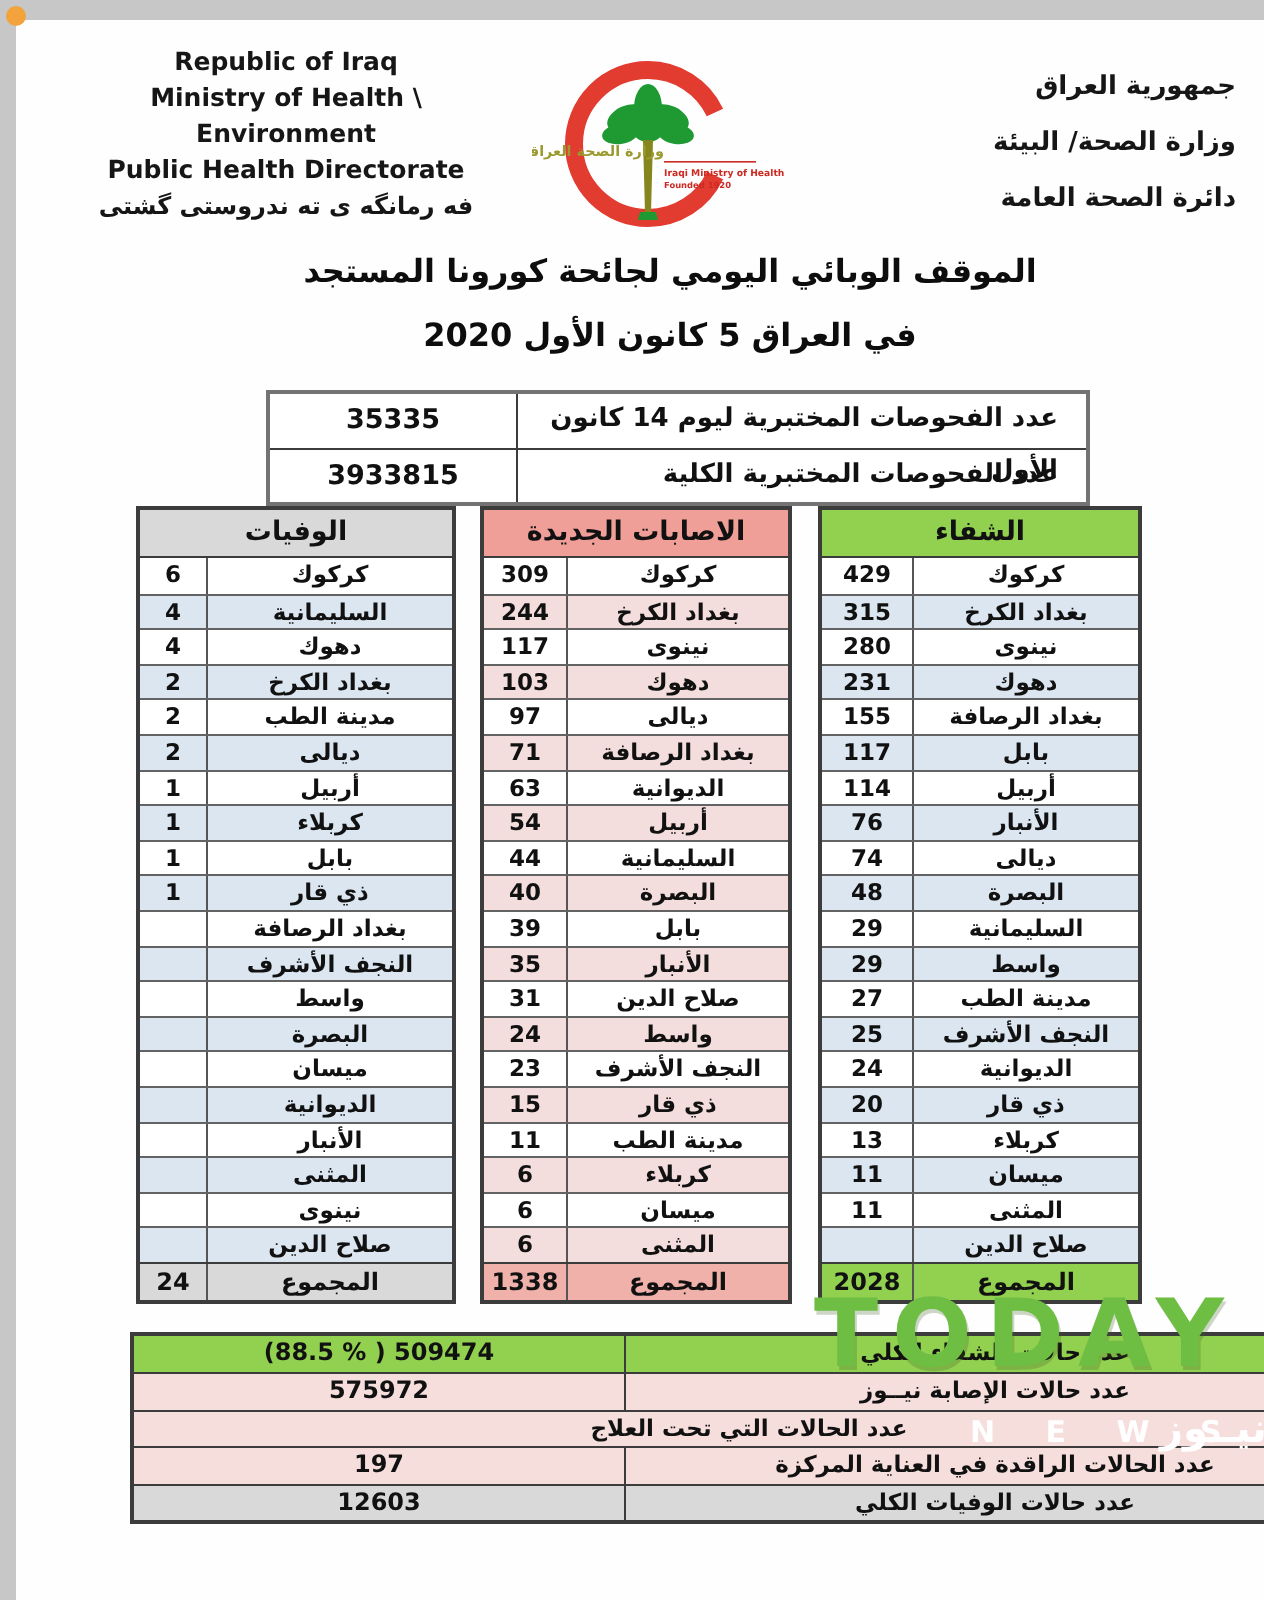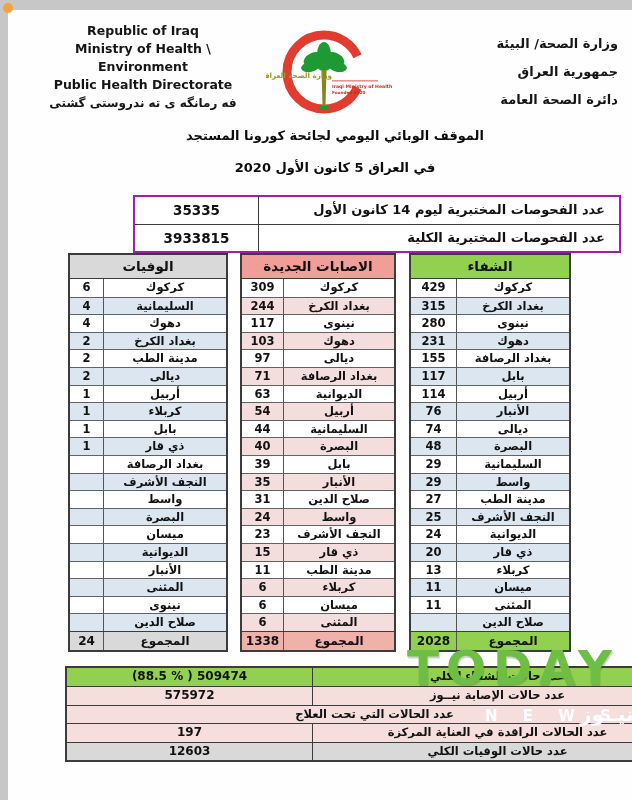--- a/index.html
+++ b/index.html
@@ -14,24 +14,24 @@
   .corner-dot{ position:absolute; left:3px; top:3px; width:10px; height:10px; border-radius:50%; background:#f2a33c; z-index:9; }
   .page{ position:absolute; left:8px; top:10px; width:624px; height:790px; background:#fefefe; overflow:hidden; }
 
   
   .hdr-en{ position:absolute; left:22px; top:12px; width:226px; text-align:center; font-weight:bold; font-size:12.5px; line-height:18px; color:#161616; }
   .hdr-en .ku{ direction:rtl; font-size:12px; }
   .hdr-ar{ position:absolute; right:14px; top:20px; width:175px; direction:rtl; text-align:right; font-weight:bold; font-size:13px; line-height:28px; color:#161616; }
   .logo{ position:absolute; left:258px; top:12px; width:140px; height:102px; }
 
   
-  .title{ position:absolute; left:92px; top:110px; width:470px; text-align:center; direction:rtl; font-weight:bold; font-size:13px; line-height:32px; color:#0d0d0d; }
-
-  
-  .tests{ position:absolute; left:125px; top:185px; width:488px; border:2px solid #a21caf; background:#fff; }
+  .title{ position:absolute; left:92px; top:110px; width:470px; text-align:center; direction:rtl; font-weight:bold; font-size:16px; line-height:32px; color:#0d0d0d; }
+
+  
+  .tests{ position:absolute; left:125px; top:185px; width:412px; border:2px solid #737373; background:#fff; }
   .tests-row{ display:flex; height:27px; }
   .tests-row + .tests-row{ border-top:1px solid #3c3c3c; }
   .tests-val{ width:124px; border-right:1px solid #3c3c3c; text-align:center; font-weight:bold; font-size:13.5px; line-height:26px; }
   .tests-label{ flex:1; direction:rtl; text-align:right; padding-right:14px; font-weight:bold; font-size:13px; line-height:26px; }
 
   
   .ctable{ position:absolute; top:243px; border:2px solid #3c3c3c; background:#fff; --alt:#dce6f1; }
   .t-0{ left:60px;  width:160px; } .t-0 .ct-val{ width:34px; }
   .t-1{ left:232px; width:156px; } .t-1 .ct-val{ width:42px; }
   .t-2{ left:401px; width:162px; } .t-2 .ct-val{ width:46px; }
@@ -87,22 +87,22 @@
       <path d="M54 84 L62 84 L63 88 L53 88 Z" fill="#1f9a33"></path>
 
       <text x="66" y="56" font-size="7.2" font-weight="bold" fill="#9a9a2e" direction="rtl">وزارة الصحة العراقية</text>
       <rect x="66" y="58.5" width="46" height="0.8" fill="#cc2a22"></rect>
       <text x="66" y="66" font-size="4.6" font-weight="bold" fill="#cc2a22">Iraqi Ministry of Health</text>
       <text x="66" y="72" font-size="4.2" font-weight="bold" fill="#cc2a22">Founded 1920</text>
     </svg>
   </div>
 
   <div class="hdr-ar">
+    <div>جمهورية العراق</div>
     <div>وزارة الصحة/ البيئة</div>
-    <div>جمهورية العراق</div>
     <div>دائرة الصحة العامة</div>
   </div>
 
   <div class="title">
     <div>الموقف الوبائي اليومي لجائحة كورونا المستجد</div>
     <div>في العراق  5  كانون الأول 2020</div>
   </div>
 
   <div class="tests">
     <div class="tests-row">

